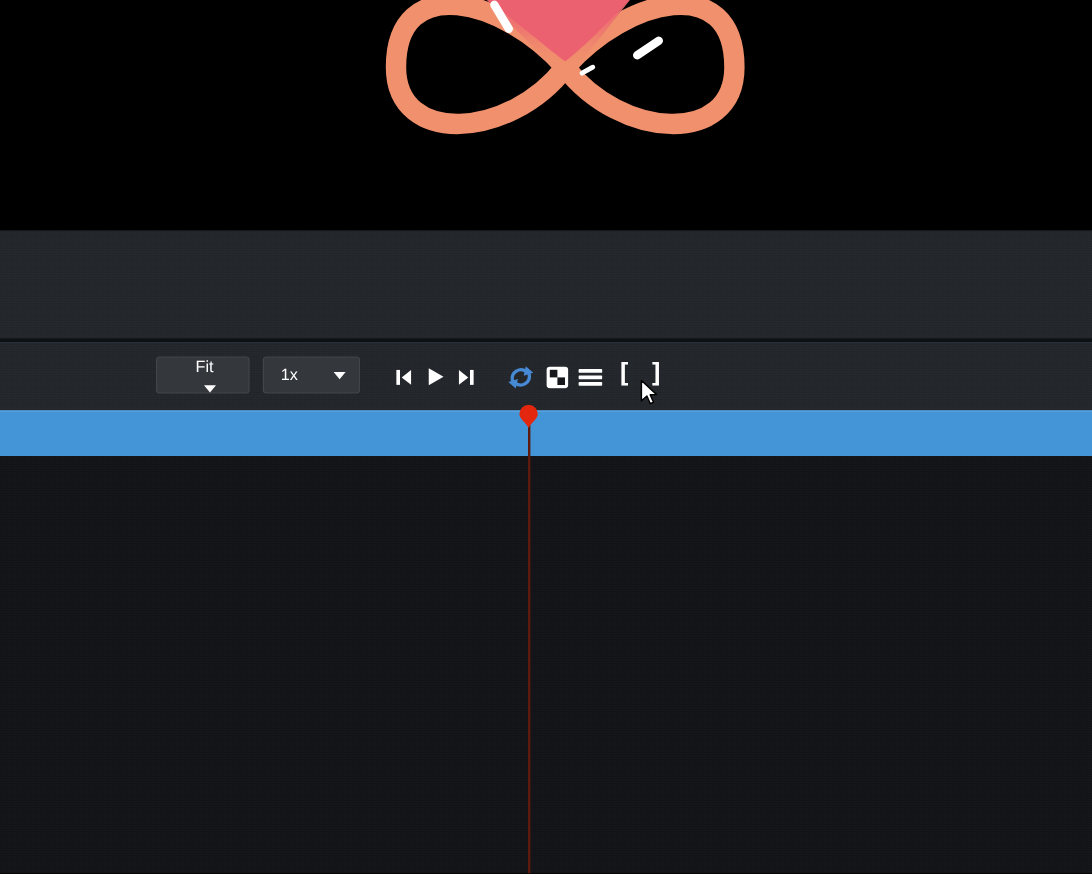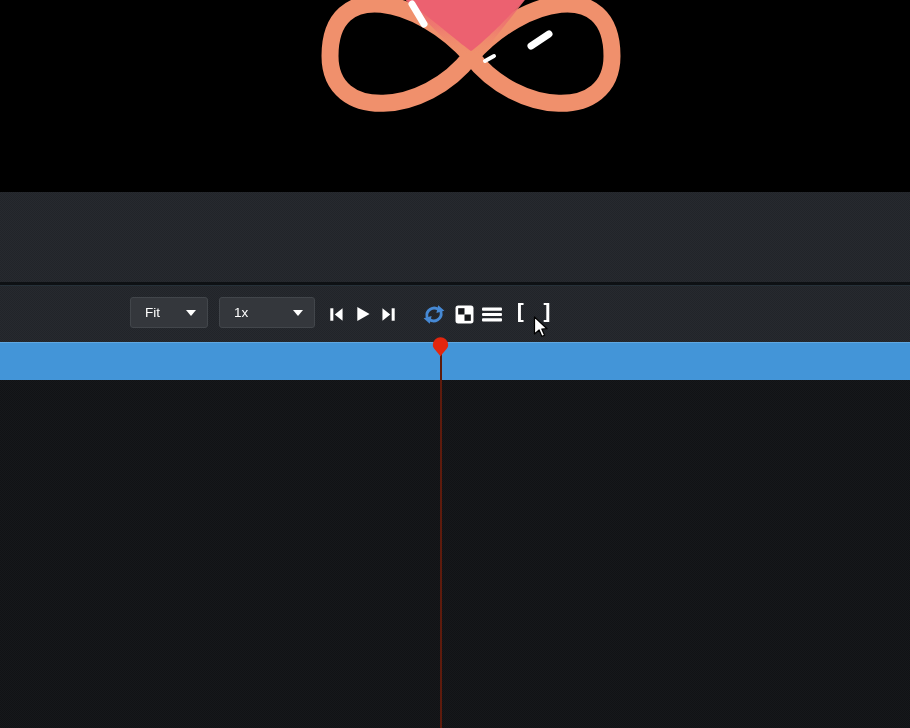--- a/index.html
+++ b/index.html
@@ -22,22 +22,22 @@
   .toolbar { position:absolute; top:285px; left:0; width:910px; height:57px; border-top:1px solid #253038; }
 
   
   .select {
     position:absolute; top:11px; height:31px; background:#34373c;
     border:1px solid #42464b; border-radius:3px; color:#fff; font-size:13.5px;
     display:flex; align-items:center; justify-content:space-between;
     padding:0 11px 0 14px; cursor:pointer; user-select:none;
   }
   .select .caret { width:0; height:0; border-left:5.5px solid transparent; border-right:5.5px solid transparent; border-top:6.5px solid #fff; margin-left:8px; }
-  #zoom-select { left:130px; width:78px; }
-  #speed-select { left:219px; width:96px; }
+  #zoom-select { left:130px; width:78px;flex-direction:column; }
+  #speed-select { left:219px; width:81px; }
 
   .tbtn { position:absolute; top:18px; width:22px; height:20px; display:flex; align-items:center; justify-content:center; cursor:pointer; color:#fff; }
   .tbtn svg { display:block; }
   .bracket { font-family:"DejaVu Sans Mono", monospace; font-weight:700; font-size:22px; line-height:20px; color:#fff; top:16px; }
 
   
   .timeline { position:absolute; top:342px; left:0; width:910px; height:38px; border-top:1px solid #60a8e1; cursor:pointer; }
   .playhead-head { position:absolute; top:337px; width:17px; height:20px; z-index:6; cursor:ew-resize; }
   .playhead-line { position:absolute; top:352px; width:2px; height:376px; z-index:5; }
 

